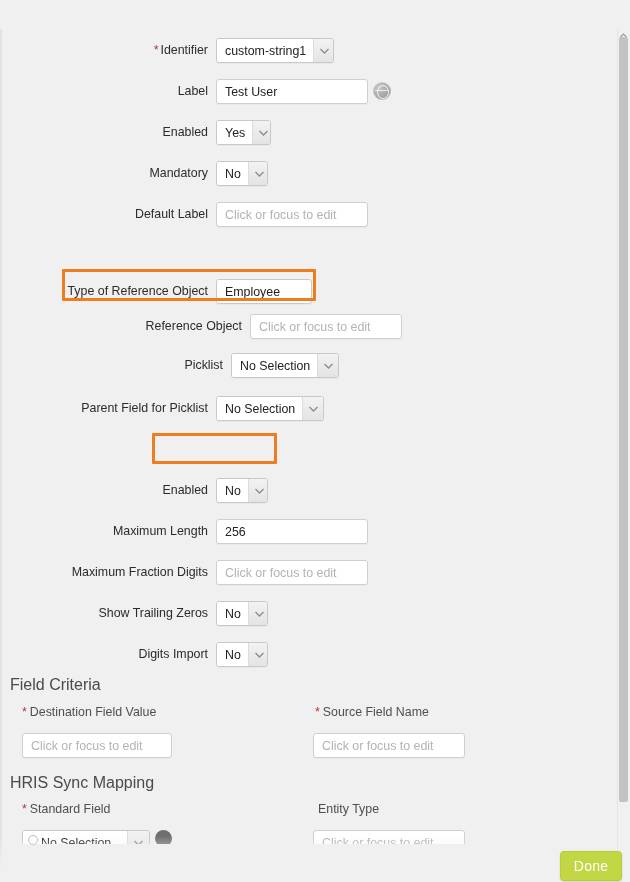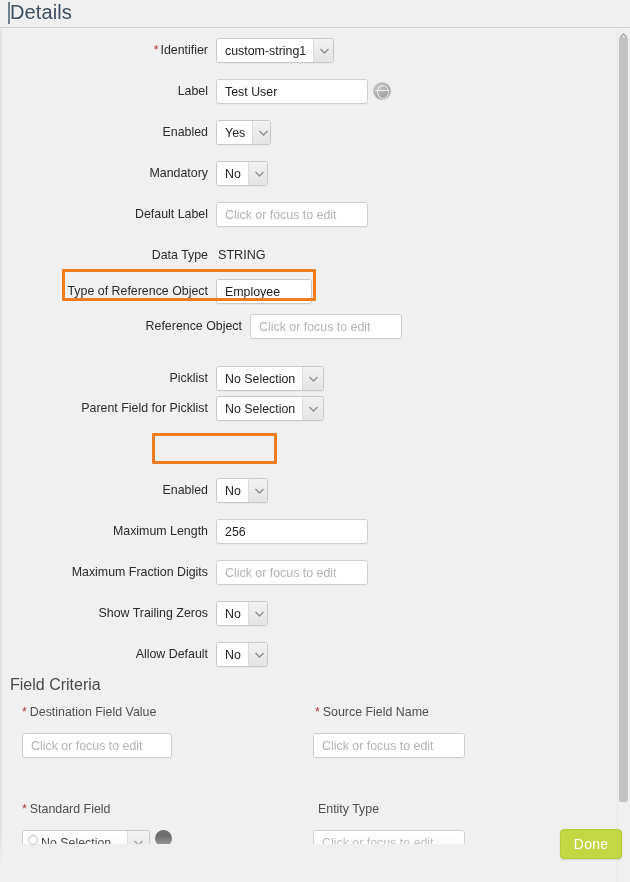--- a/index.html
+++ b/index.html
@@ -248,24 +248,20 @@
     font-size: 14px;
     letter-spacing: .2px;
     box-shadow: 0 1px 2px rgba(0,0,0,.12);
   }
 </style>
 </head>
 <body>
 
 <div id="app">
 
-  <div class="panel-header">
-    <div class="header-accent"></div>
-    <div class="title">Details</div>
-  </div>
 
   <div class="scroll-body">
     <div class="left-rail"></div>
 
     <div class="form-row" style="top:9px;">
       <div class="lbl" style="right:392px;"><span class="req">*</span><span>Identifier</span></div>
       <div class="ctrl" style="left:216px;">
         <div class="combo" style="width:118px;">
           <span class="cval">custom-string1</span>
           <span class="cbtn">
@@ -313,24 +309,20 @@
       </div>
     </div>
 
     <div class="form-row" style="top:173px;">
       <div class="lbl" style="right:392px;"><span>Default Label</span></div>
       <div class="ctrl" style="left:216px;">
         <div class="tinput ph" style="width:152px;">Click or focus to edit</div>
       </div>
     </div>
 
-    <div class="form-row" style="top:214px;">
-      <div class="lbl" style="right:392px;"><span>Data Type</span></div>
-      <div class="static-val" style="left:218px;">STRING</div>
-    </div>
 
     <div class="form-row" style="top:245px; height:32px;">
       <div class="lbl" style="right:392px; top:9px;"><span>Type of Reference Object</span></div>
       <div class="ctrl" style="left:216px; top:5px;">
         <div class="combo" style="width:96px;gap:40px;">
           <span class="cval">Employee</span>
           <span class="cbtn">
               <svg width="9" height="6" viewBox="0 0 9 6">
                 <path d="M0.5 1 L4.5 5 L8.5 1" fill="none" stroke="#8e8e8e" stroke-width="1.4"></path>
               </svg>
@@ -340,21 +332,21 @@
     </div>
     <div class="hl-box" style="left:62px; top:240px; width:254px; height:32px;"></div>
 
     <div class="form-row" style="top:285px;margin-left:34px;">
       <div class="lbl" style="right:392px;"><span>Reference Object</span></div>
       <div class="ctrl" style="left:216px;">
         <div class="tinput ph" style="width:152px;">Click or focus to edit</div>
       </div>
     </div>
 
-    <div class="form-row" style="top:337px;">
+    <div class="form-row" style="top:324px;margin-left:15px;">
       <div class="lbl" style="right:392px;"><span>Picklist</span></div>
       <div class="ctrl" style="left:216px;">
         <div class="combo" style="width:108px;">
           <span class="cval">No Selection</span>
           <span class="cbtn">
               <svg width="9" height="6" viewBox="0 0 9 6">
                 <path d="M0.5 1 L4.5 5 L8.5 1" fill="none" stroke="#8e8e8e" stroke-width="1.4"></path>
               </svg>
             </span>
         </div>
@@ -413,21 +405,21 @@
           <span class="cbtn">
               <svg width="9" height="6" viewBox="0 0 9 6">
                 <path d="M0.5 1 L4.5 5 L8.5 1" fill="none" stroke="#8e8e8e" stroke-width="1.4"></path>
               </svg>
             </span>
         </div>
       </div>
     </div>
 
     <div class="form-row" style="top:613px;">
-      <div class="lbl" style="right:392px;"><span>Allow Default</span></div>
+      <div class="lbl" style="right:392px;"><span>Digits Import</span></div>
       <div class="ctrl" style="left:216px;">
         <div class="combo" style="width:52px;">
           <span class="cval">No</span>
           <span class="cbtn">
               <svg width="9" height="6" viewBox="0 0 9 6">
                 <path d="M0.5 1 L4.5 5 L8.5 1" fill="none" stroke="#8e8e8e" stroke-width="1.4"></path>
               </svg>
             </span>
         </div>
       </div>
@@ -438,20 +430,21 @@
     <div class="sub-label" style="left:22px; top:676px;"><span class="req">*</span><span>Destination Field Value</span></div>
     <div class="ctrl" style="left:22px; top:704px;">
       <div class="tinput ph" style="width:150px;">Click or focus to edit</div>
     </div>
 
     <div class="sub-label" style="left:315px; top:676px;"><span class="req">*</span><span>Source Field Name</span></div>
     <div class="ctrl" style="left:313px; top:704px;">
       <div class="tinput ph" style="width:152px;">Click or focus to edit</div>
     </div>
 
+    <div class="section-head" style="left:10px; top:745px;">HRIS Sync Mapping</div>
 
     <div class="sub-label" style="left:22px; top:773px;"><span class="req">*</span><span>Standard Field</span></div>
 
     <div class="clip-row" style="left:22px; top:801px; width:130px;">
       <div class="combo" style="width:128px; height:25px;">
         <span class="cval" style="padding-left:18px;">No Selection</span>
         <span class="cbtn">
             <svg width="9" height="6" viewBox="0 0 9 6">
               <path d="M0.5 1 L4.5 5 L8.5 1" fill="none" stroke="#8e8e8e" stroke-width="1.4"></path>
             </svg>
@@ -473,17 +466,17 @@
 
   <div class="vscroll-track">
     <div class="vscroll-up" style="top:1px;">
       <svg width="7" height="5" viewBox="0 0 7 5">
           <path d="M0.5 4 L3.5 1 L6.5 4" fill="none" stroke="#9a9a9a" stroke-width="1.2"></path>
         </svg>
     </div>
     <div class="vscroll-thumb" style="top:8px; height:765px;"></div>
   </div>
 
-  <div class="done-btn" style="left:560px; top:829px; width:62px; height:30px;">
+  <div class="done-btn" style="left:560px; top:851px; width:62px; height:30px;">
     <span>Done</span>
   </div>
 
 </div>
 
 </body></html>

